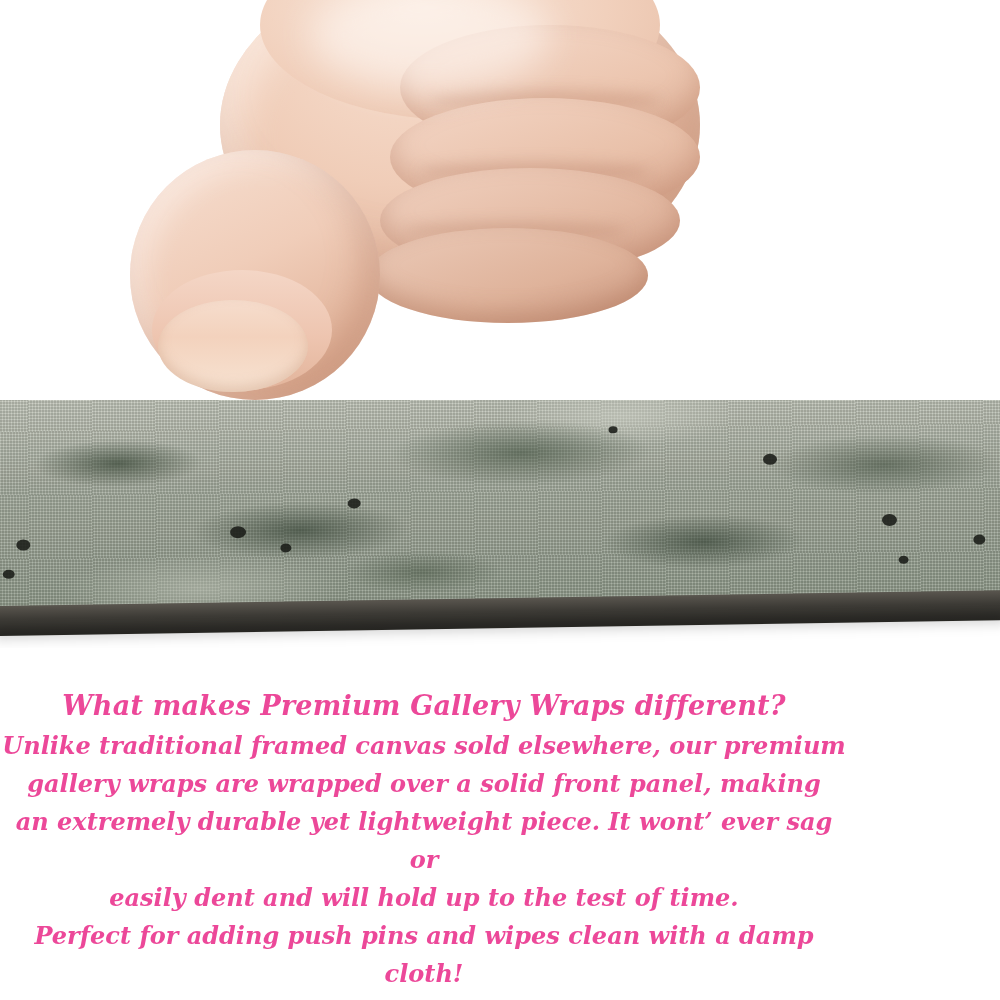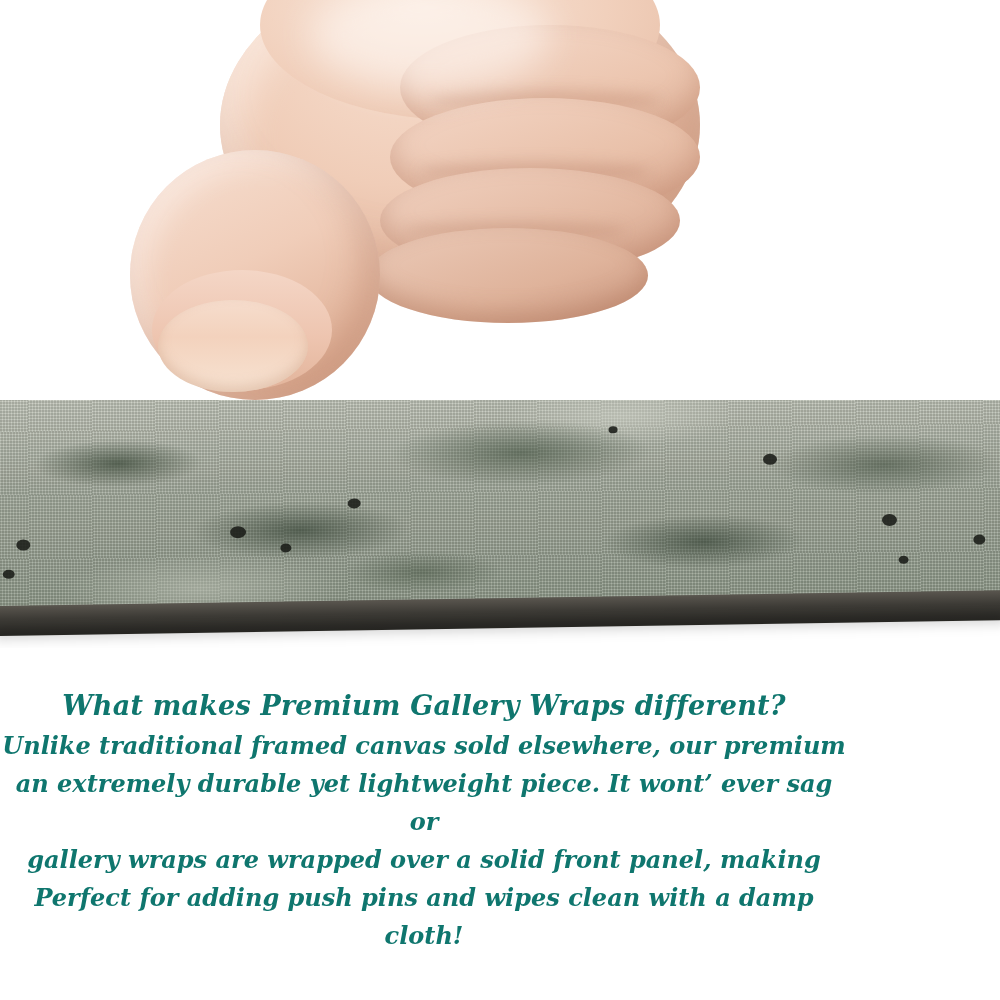--- a/index.html
+++ b/index.html
@@ -223,21 +223,21 @@
     filter: blur(4px);
   }
 
   
   .caption {
     position: absolute;
     left: 0;
     top: 690px;
     width: 848px;
     text-align: center;
-    color: #0f766e;
+    color: #ec4899;
     font-family: "DejaVu Serif", serif;
     font-style: italic;
   }
   .caption h2 {
     margin: 0 0 6px 0;
     font-size: 27px;
     font-weight: bold;
     letter-spacing: 0.2px;
   }
   .caption p {
@@ -289,19 +289,20 @@
       <div class="slab-edge"></div>
       <div class="slab-shadow"></div>
     </div>
 
   </div>
 
   <div class="caption">
     <h2>What makes Premium Gallery Wraps different?</h2>
     <p>
       <span class="line">Unlike traditional framed canvas sold elsewhere, our premium</span>
+      <span class="line">gallery wraps are wrapped over a solid front panel, making</span>
       <span class="line">an extremely durable yet lightweight piece. It wont’ ever sag or</span>
-      <span class="line">gallery wraps are wrapped over a solid front panel, making</span>
+      <span class="line">easily dent and will hold up to the test of time.</span>
       <span class="line">Perfect for adding push pins and wipes clean with a damp cloth!</span>
     </p>
   </div>
 
 </div>
 
 </body></html>

